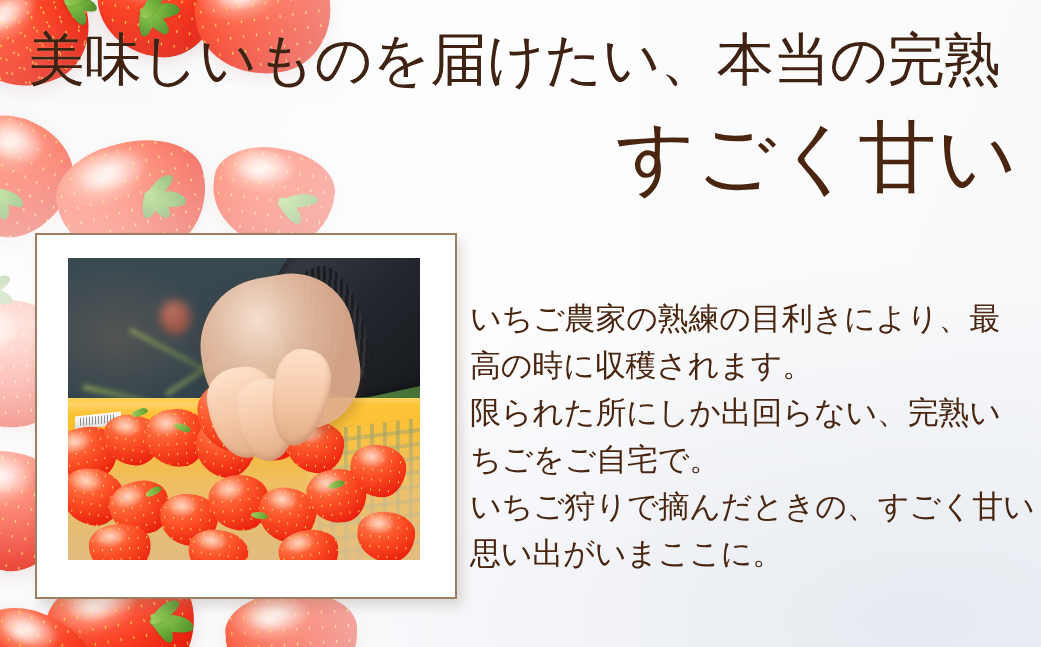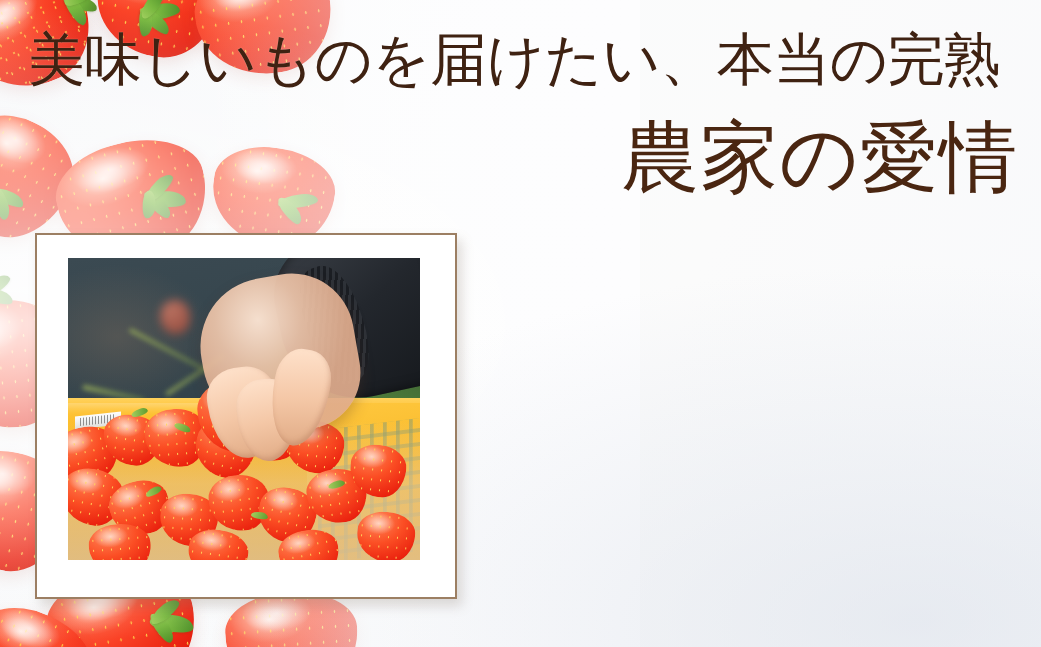--- a/index.html
+++ b/index.html
@@ -460,16 +460,24 @@
       <div class="ph-cuff" style="right:16%;top:2%;width:16%;height:40%;transform:rotate(-18deg);z-index:8;"></div>
       <div class="ph-hand" style="left:38%;top:6%;width:44%;height:52%;border-radius:44% 40% 36% 50%;transform:rotate(-10deg);z-index:9;"></div>
       <div class="ph-finger" style="left:40%;top:36%;width:20%;height:30%;transform:rotate(-8deg);z-index:10;"></div>
       <div class="ph-finger" style="left:48%;top:40%;width:17%;height:27%;transform:rotate(-3deg);z-index:10;"></div>
       <div class="ph-finger" style="left:58%;top:30%;width:16%;height:32%;transform:rotate(10deg);z-index:10;"></div>
     </div>
   </div>
 
   <div class="headline">美味しいものを届けたい、本当の完熟</div>
 
-  <div class="headline2">農家の愛情</div>
-
+  <div class="headline2">すごく甘い</div>
+
+  <div class="body-copy">
+    <span class="ln">いちご農家の熟練の目利きにより、最</span>
+    <span class="ln">高の時に収穫されます。</span>
+    <span class="ln">限られた所にしか出回らない、完熟い</span>
+    <span class="ln">ちごをご自宅で。</span>
+    <span class="ln">いちご狩りで摘んだときの、すごく甘い</span>
+    <span class="ln">思い出がいまここに。</span>
+  </div>
 
 </div>
 
 </body></html>

